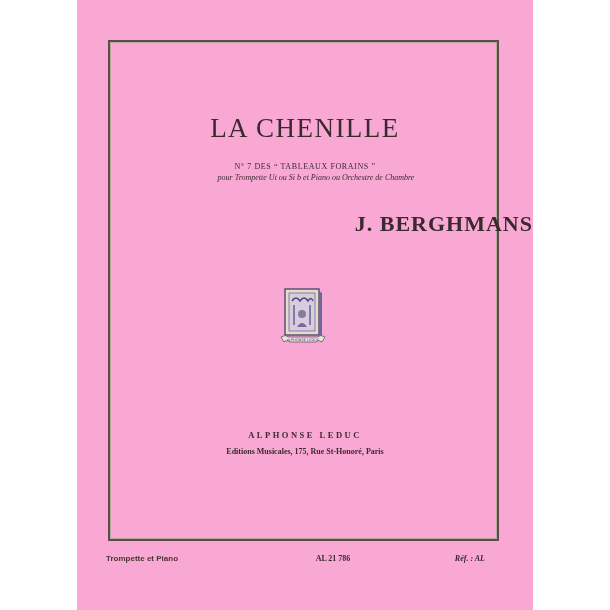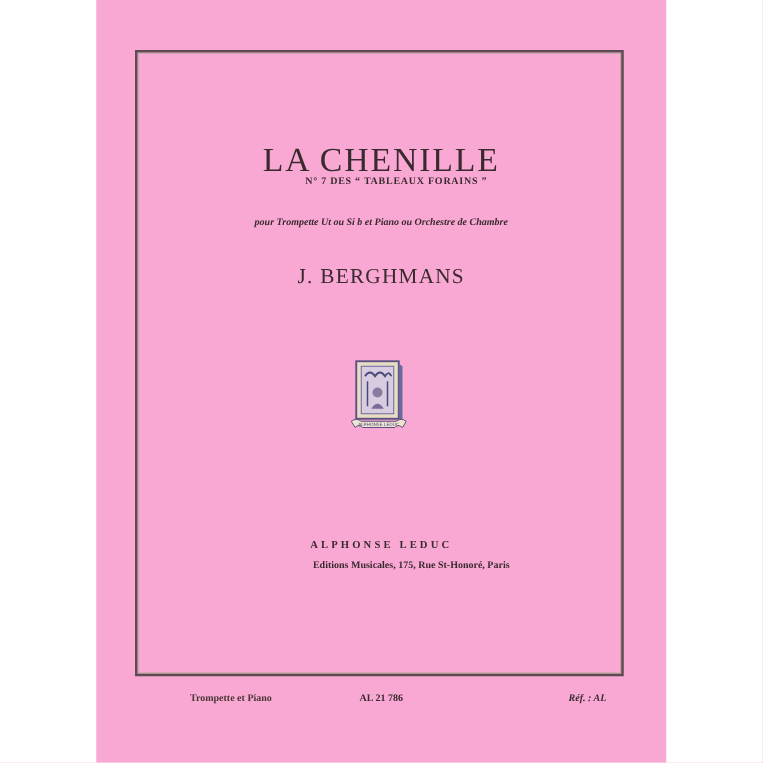--- a/index.html
+++ b/index.html
@@ -7,35 +7,35 @@
   .page {
     position:absolute; left:77px; top:0; width:456px; height:610px;
     background:#f9a8d4;
   }
   .frame {
     position:absolute; left:31px; top:40px; width:387px; height:497px;
     border:2px solid #5e4b52;
     box-shadow: inset 0 0 0 1px #b9a79c;
   }
   .serif { font-family:"Liberation Serif","DejaVu Serif",serif; color:#3a2a2e; }
-  .sans { font-family:Liberation Serif, serif; color:#4a3634;margin-left:46px; }
+  .sans { font-family:Liberation Sans, sans-serif; color:#4a3634; }
   .center { position:absolute; left:0; width:456px; text-align:center; }
   .title { top:113px; font-size:27px; letter-spacing:1.5px; font-weight:normal; }
-  .subtitle { top:140px; font-size:8px; font-weight:bold; letter-spacing:0.6px;padding-left:12px; }
-  .instr { top:173px; font-size:8px; font-style:italic; font-weight:bold; }
+  .subtitle { top:162px; font-size:8px; font-weight:normal; letter-spacing:0.6px; }
+  .instr { top:173px; font-size:8px; font-style:italic; font-weight:normal;padding-left:11px; }
   .par { top:199px; font-size:7px; font-weight:bold; }
-  .composer { top:211px; font-size:17px; font-weight:normal; letter-spacing:1px; }
+  .composer { top:211px; font-size:22px; font-weight:bold; letter-spacing:1px;text-align:right; }
   .logo {
     position:absolute; left:203px; top:287px; width:46px; height:62px;
   }
   .publisher { top:430px; font-size:8.5px; font-weight:bold; letter-spacing:2.5px; }
-  .address { top:447px; font-size:8px; font-weight:bold;padding-left:24px; }
+  .address { top:447px; font-size:8px; font-weight:bold; }
   .footer { position:absolute; top:554px; font-size:8px; font-weight:bold; }
   .f-left { left:29px; }
-  .f-mid { left:0; width:456px; text-align:center; font-family:"Liberation Serif",serif; }
+  .f-mid { left:0; width:456px; text-align:center; font-family:"Liberation Serif",serif;padding-left:28px; }
   .f-right { right:48px; font-family:"Liberation Serif",serif;font-style:italic; }
 </style>
 </head>
 <body>
 
 <div class="page">
   <div class="frame"></div>
 
   <div class="center serif title">LA CHENILLE</div>
   <div class="center serif subtitle">N° 7 DES “ TABLEAUX FORAINS ”</div>

